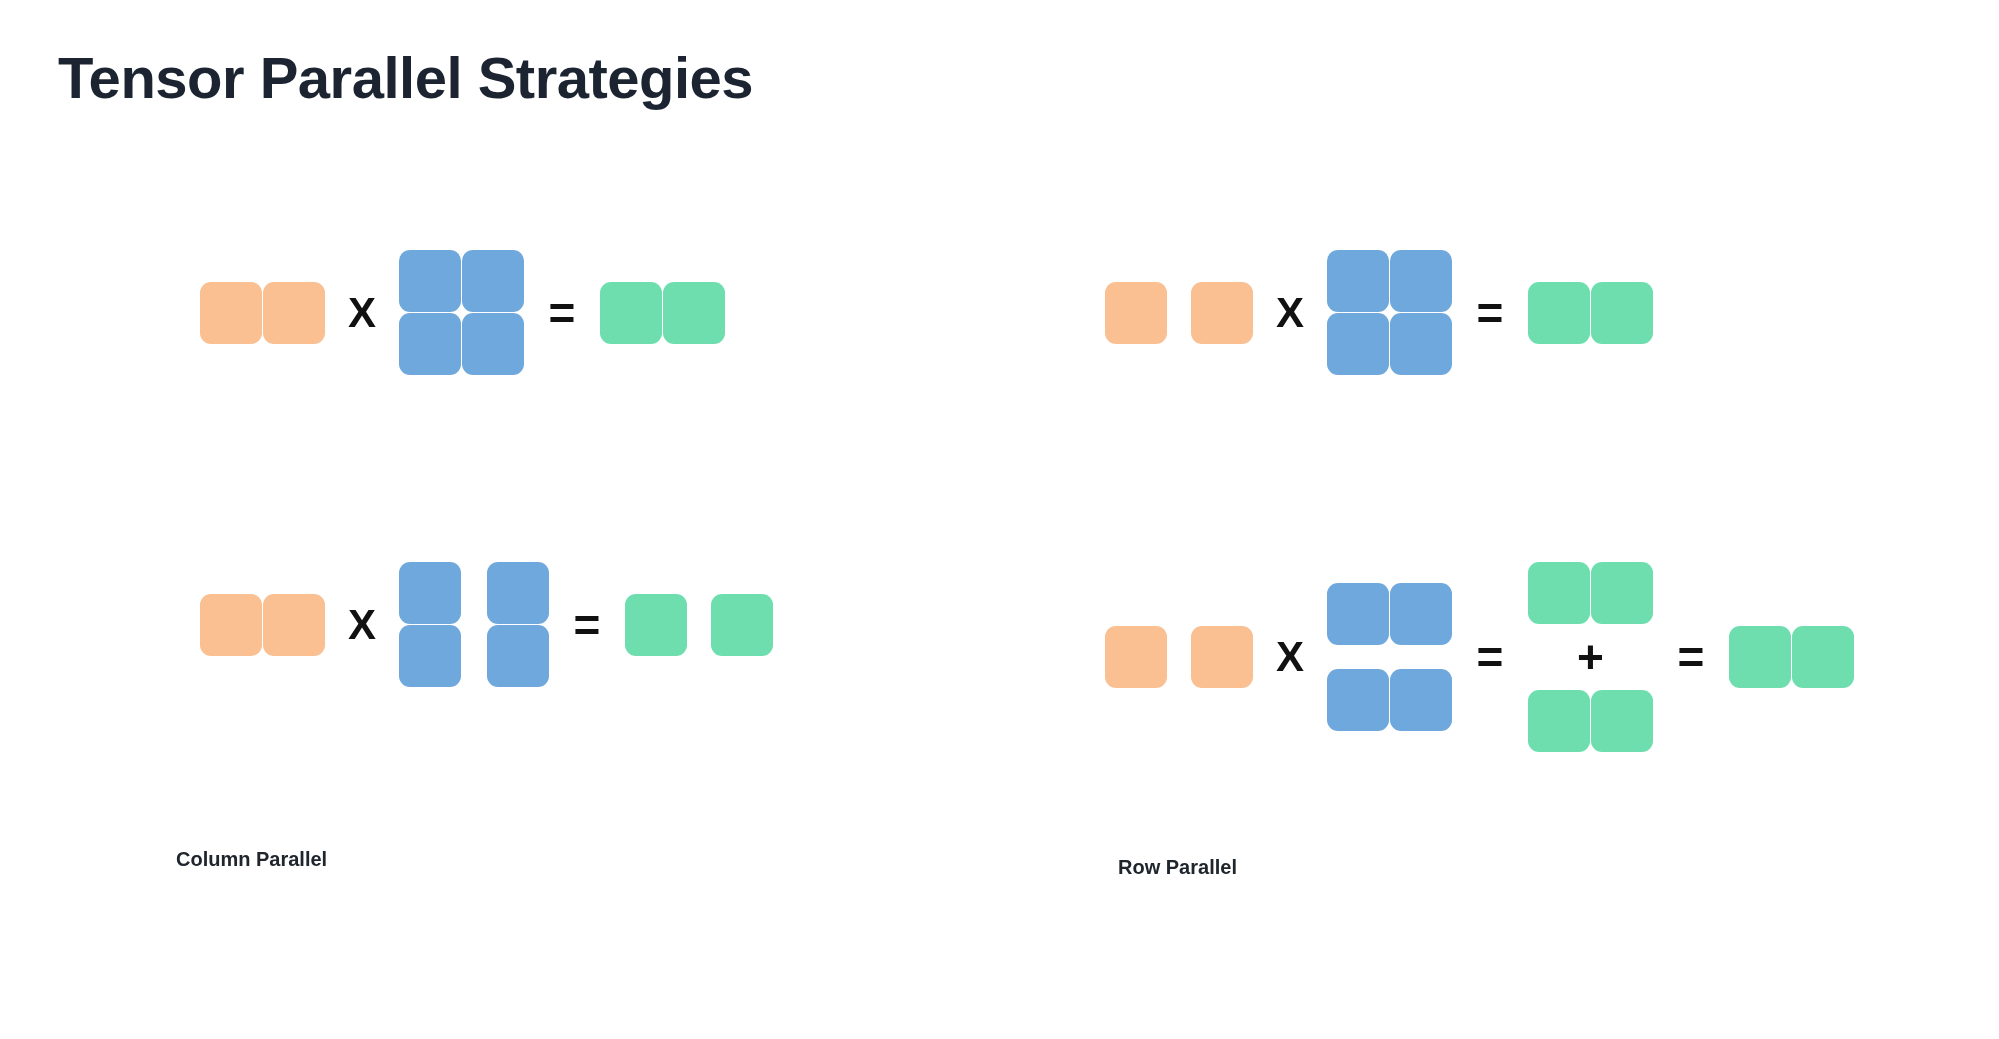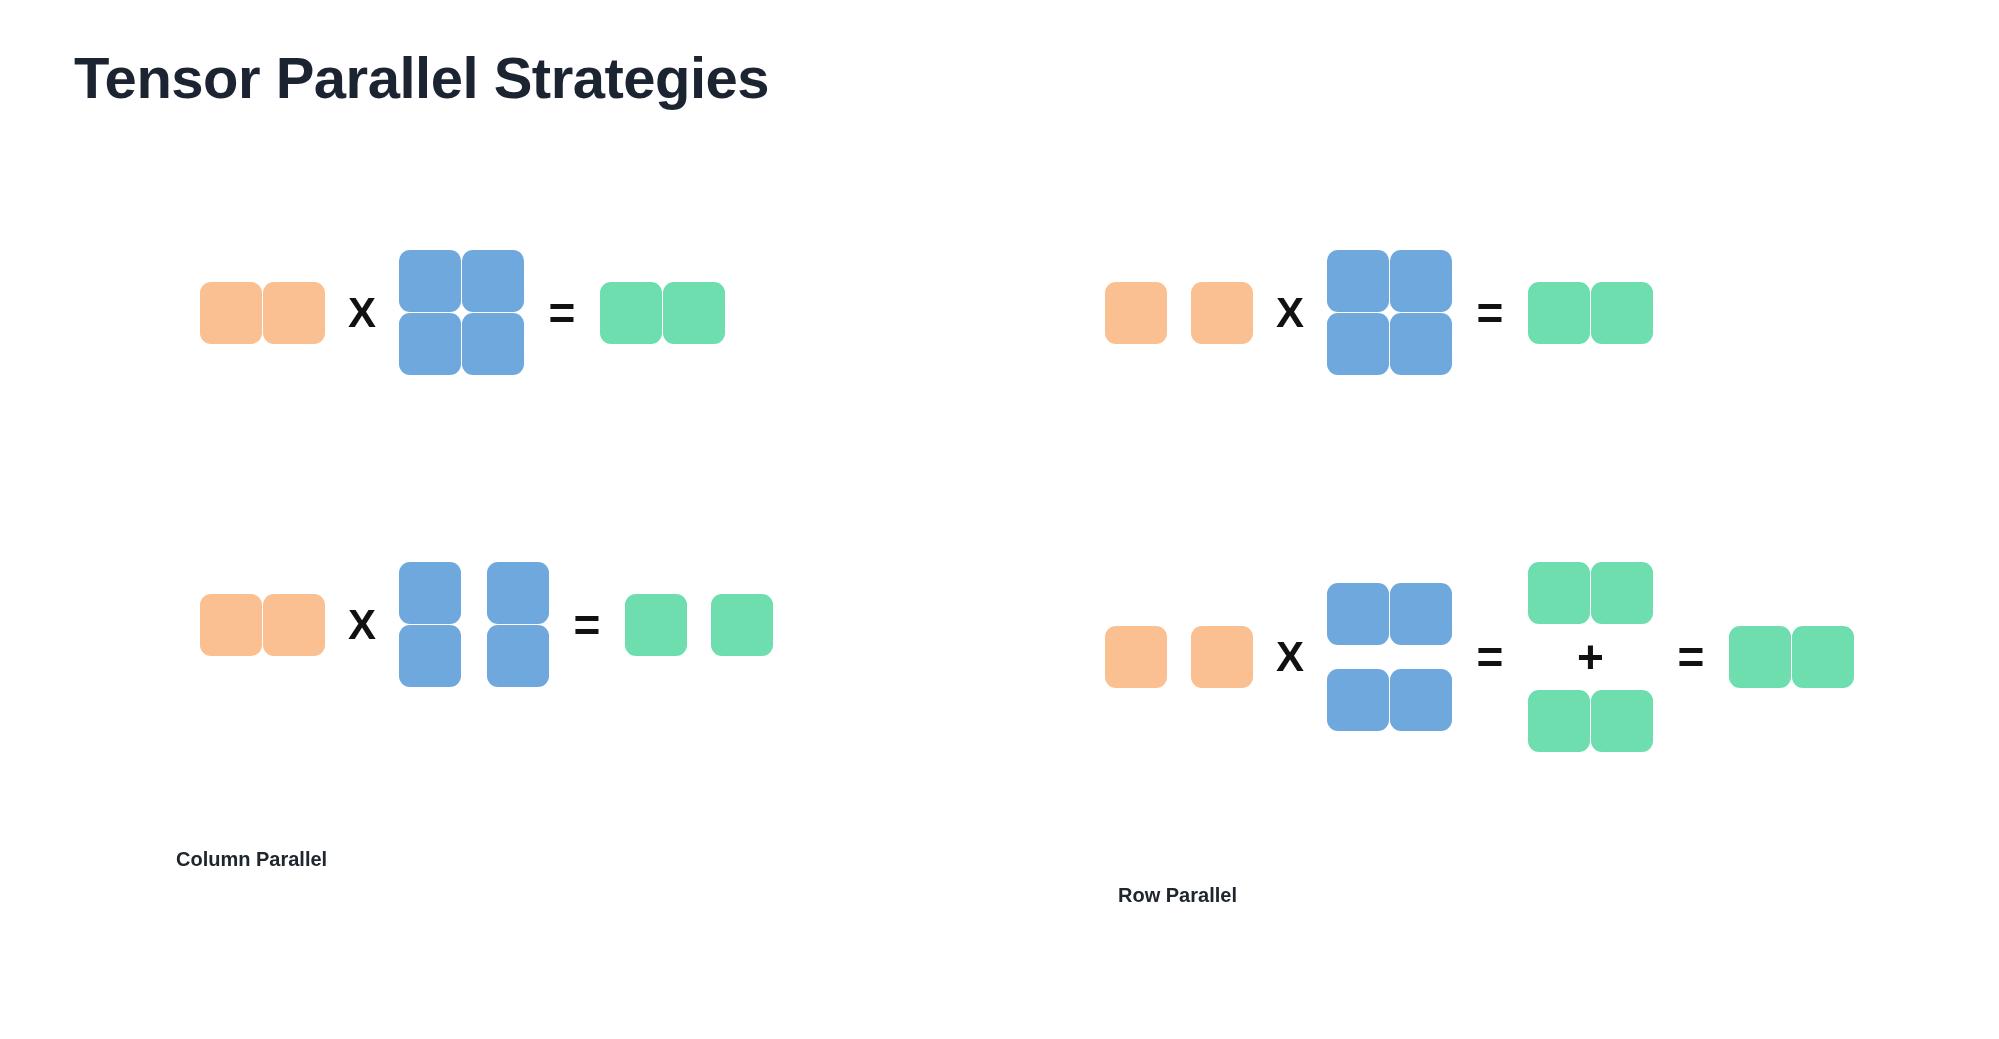--- a/index.html
+++ b/index.html
@@ -13,21 +13,21 @@
     height: 1039px;
     position: relative;
     overflow: hidden;
     font-family: "Liberation Sans", sans-serif;
     -webkit-font-smoothing: antialiased;
   }
 
   
   .page-title {
     position: absolute;
-    left: 74px;
+    left: 58px;
     top: 48px;
     font-size: 58px;
     font-weight: 800;
     letter-spacing: -0.5px;
     color: #1b2430;
     line-height: 1.05;
     white-space: nowrap;
   }
 
   
@@ -99,21 +99,21 @@
   
   .panel-label {
     position: absolute;
     font-size: 20px;
     font-weight: 700;
     color: #20262e;
     white-space: nowrap;
   }
   #panel-column-parallel .panel-label { left: 176px; top: 608px; }
   #panel-row-parallel .panel-label    { left: 1118px; top: 608px; }
-  #panel-row-parallel .panel-label    { left: 118px;  top: 644px; }
+  #panel-row-parallel .panel-label    { left: 118px;  top: 616px; }
 </style>
 </head>
 <body>
 
 <div class="page-title" style="color: rgb(27, 36, 48);">Tensor Parallel Strategies</div>
 
 <section class="panel" id="panel-column-parallel">
 
   <div class="equation-row eq-top">
 

